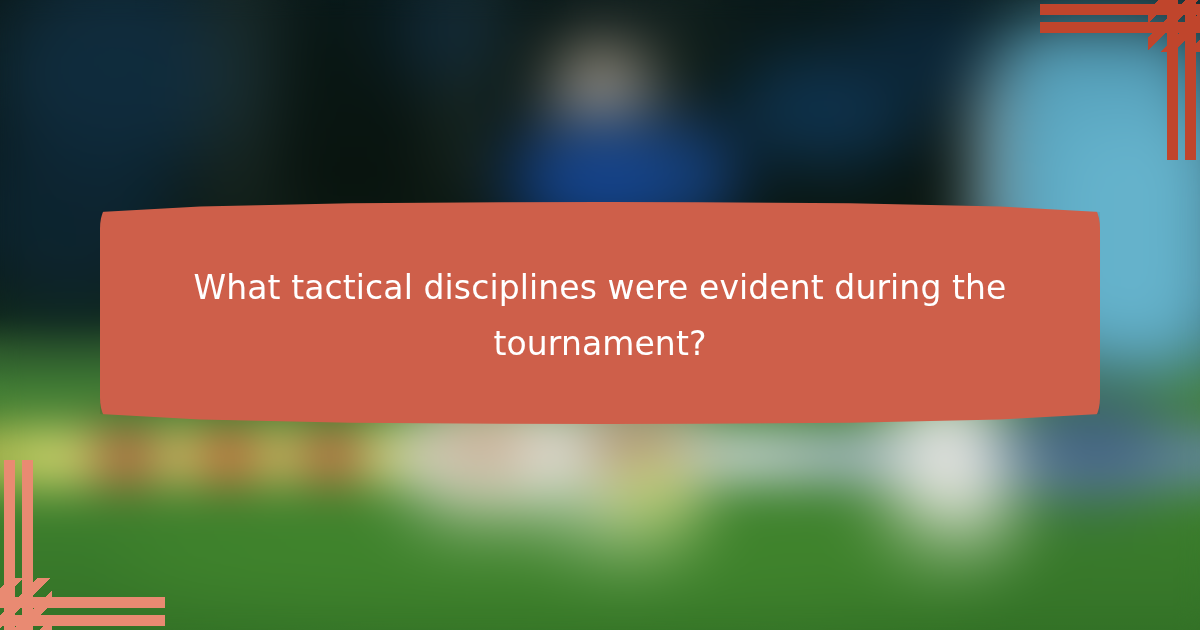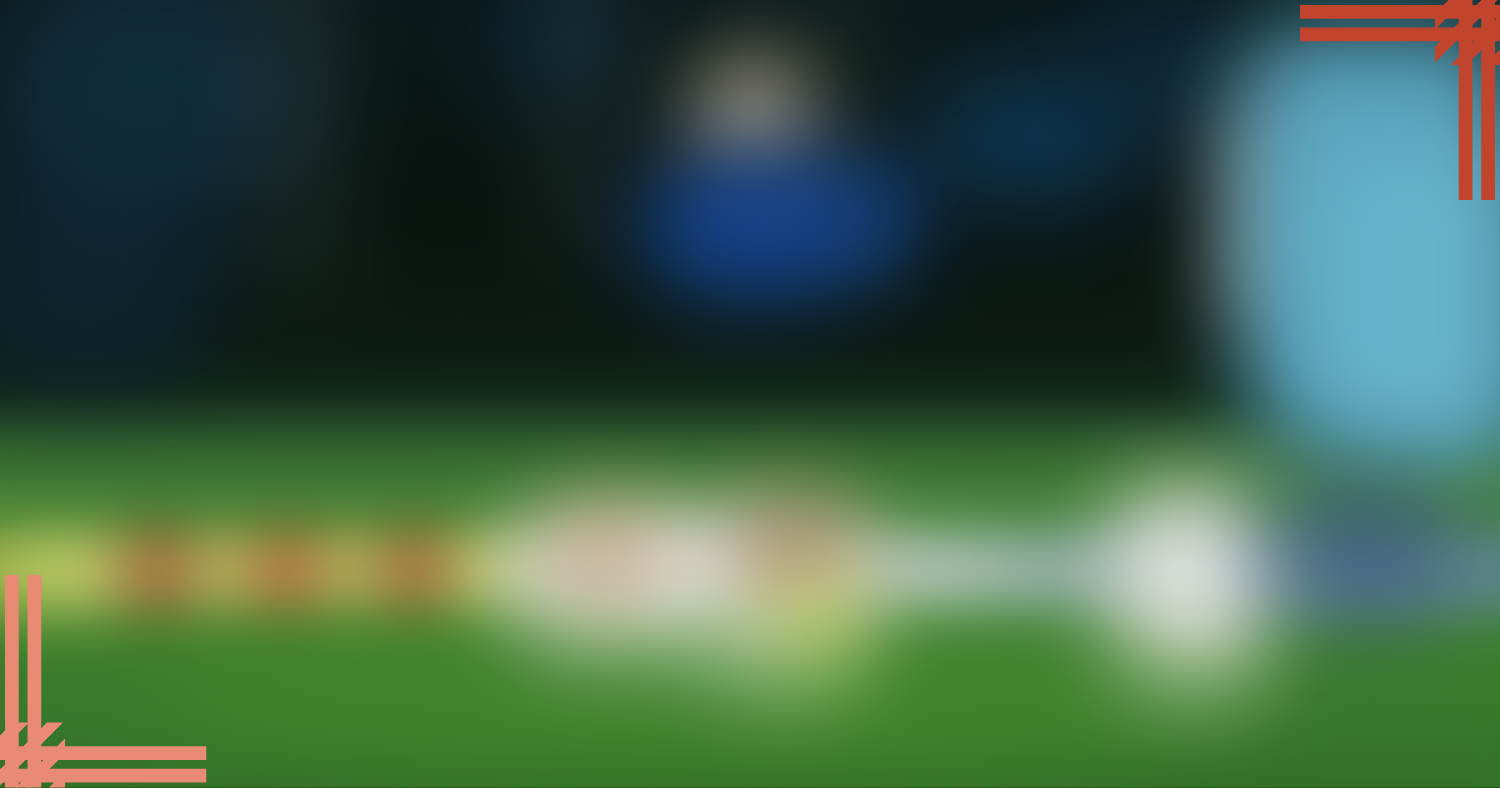--- a/index.html
+++ b/index.html
@@ -244,14 +244,17 @@
   </div>
 
   <div class="ornament" id="orn-bl">
     <div class="bar h1"></div>
     <div class="bar h2"></div>
     <div class="bar v1"></div>
     <div class="bar v2"></div>
     <div class="hatch hx"></div>
   </div>
 
+  <div id="question-card">
+    <div id="question-text">What tactical disciplines were evident during the tournament?</div>
+  </div>
 
 </div>
 
 </body></html>

